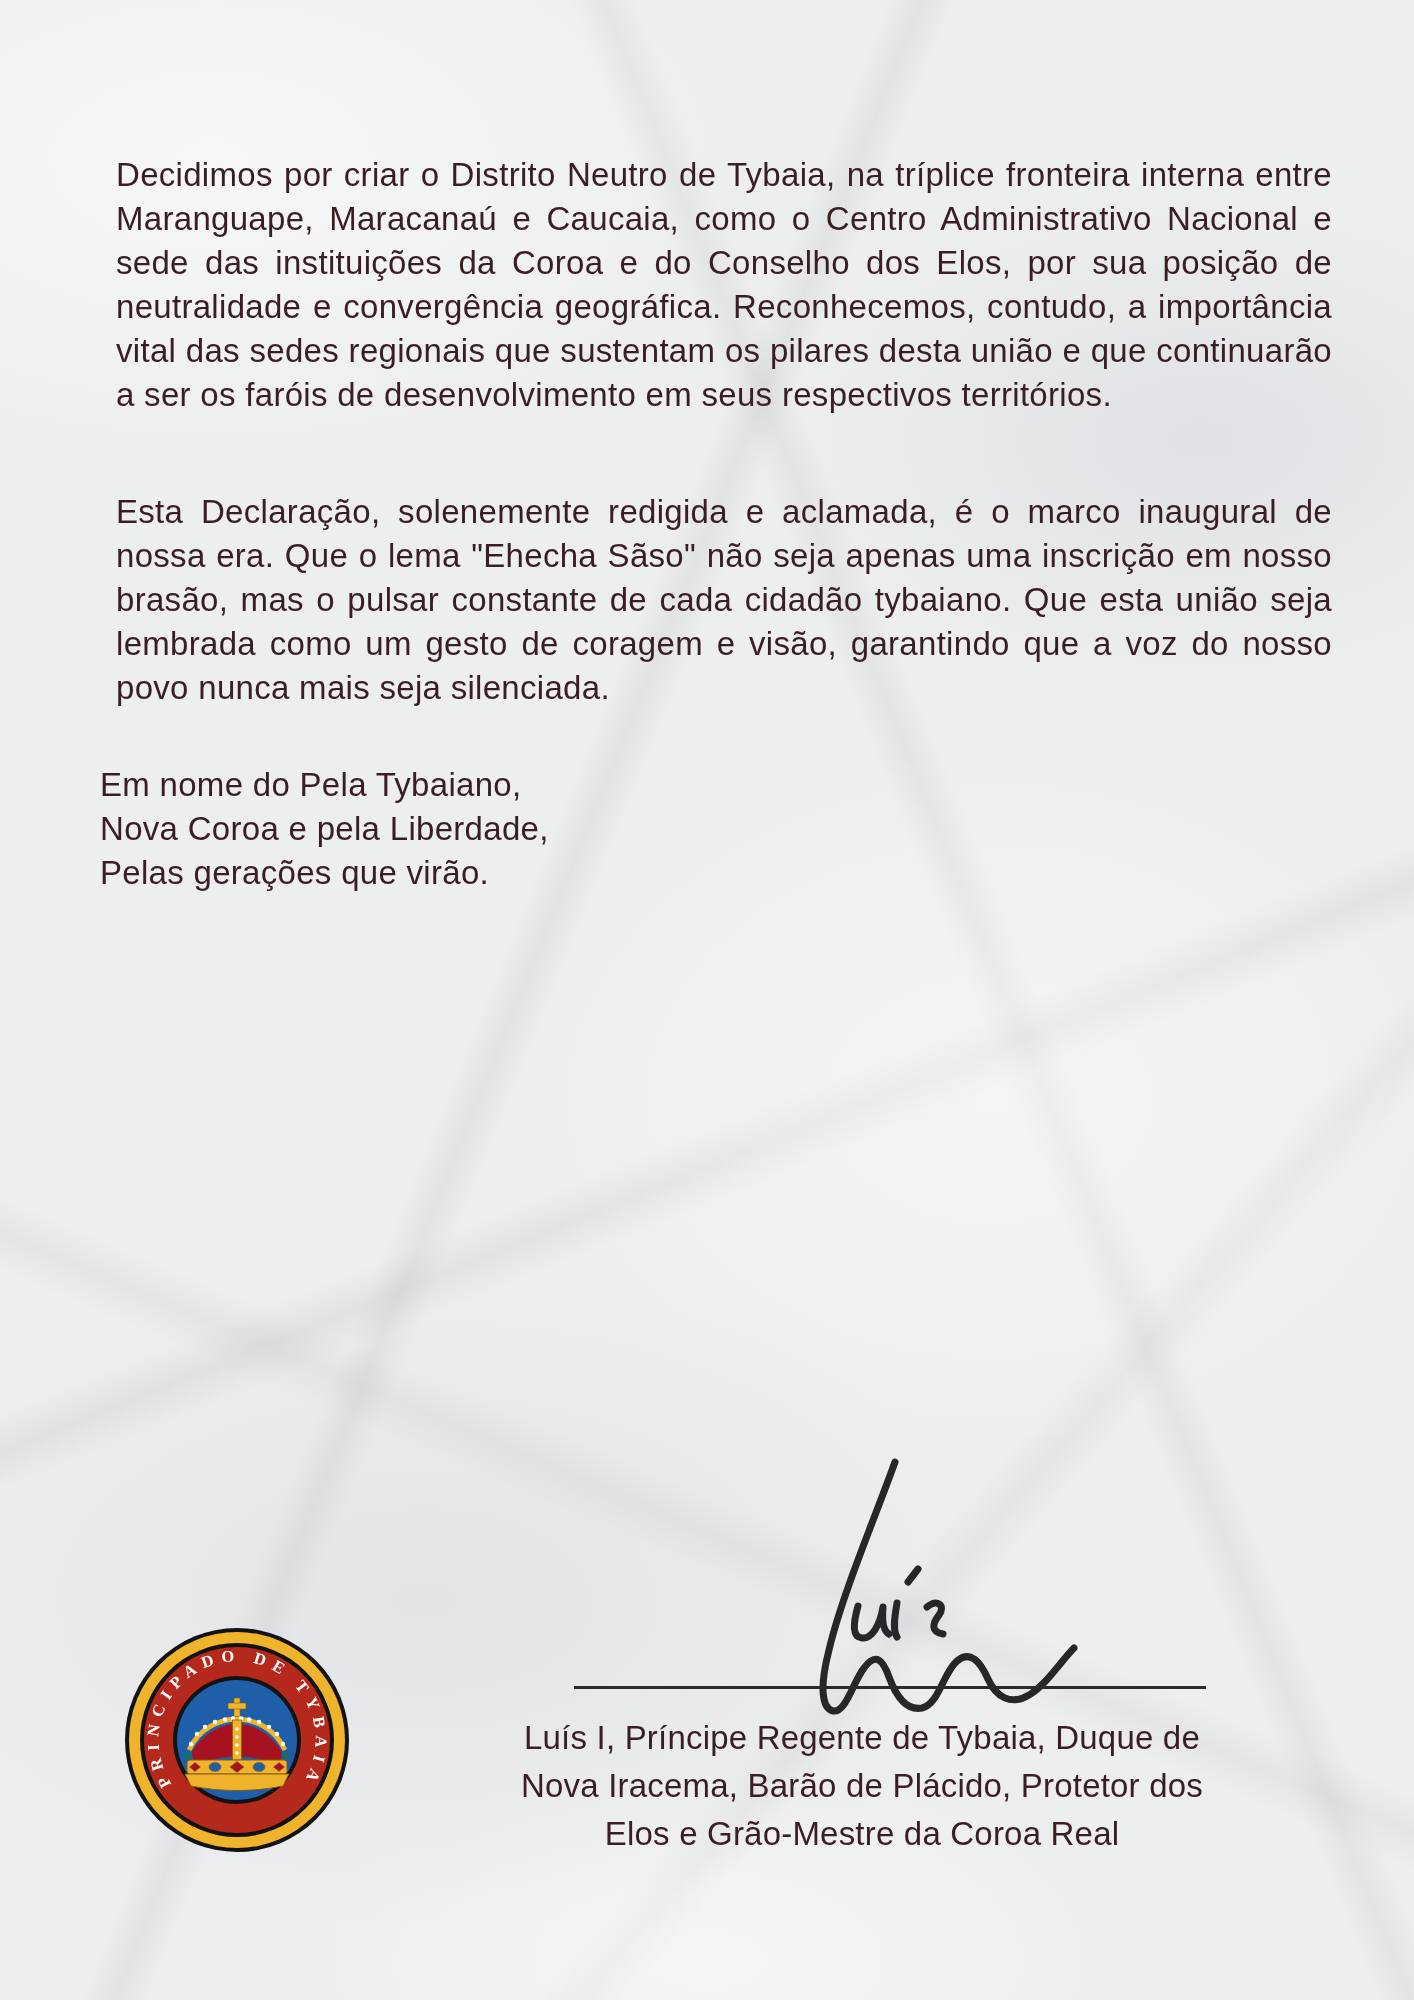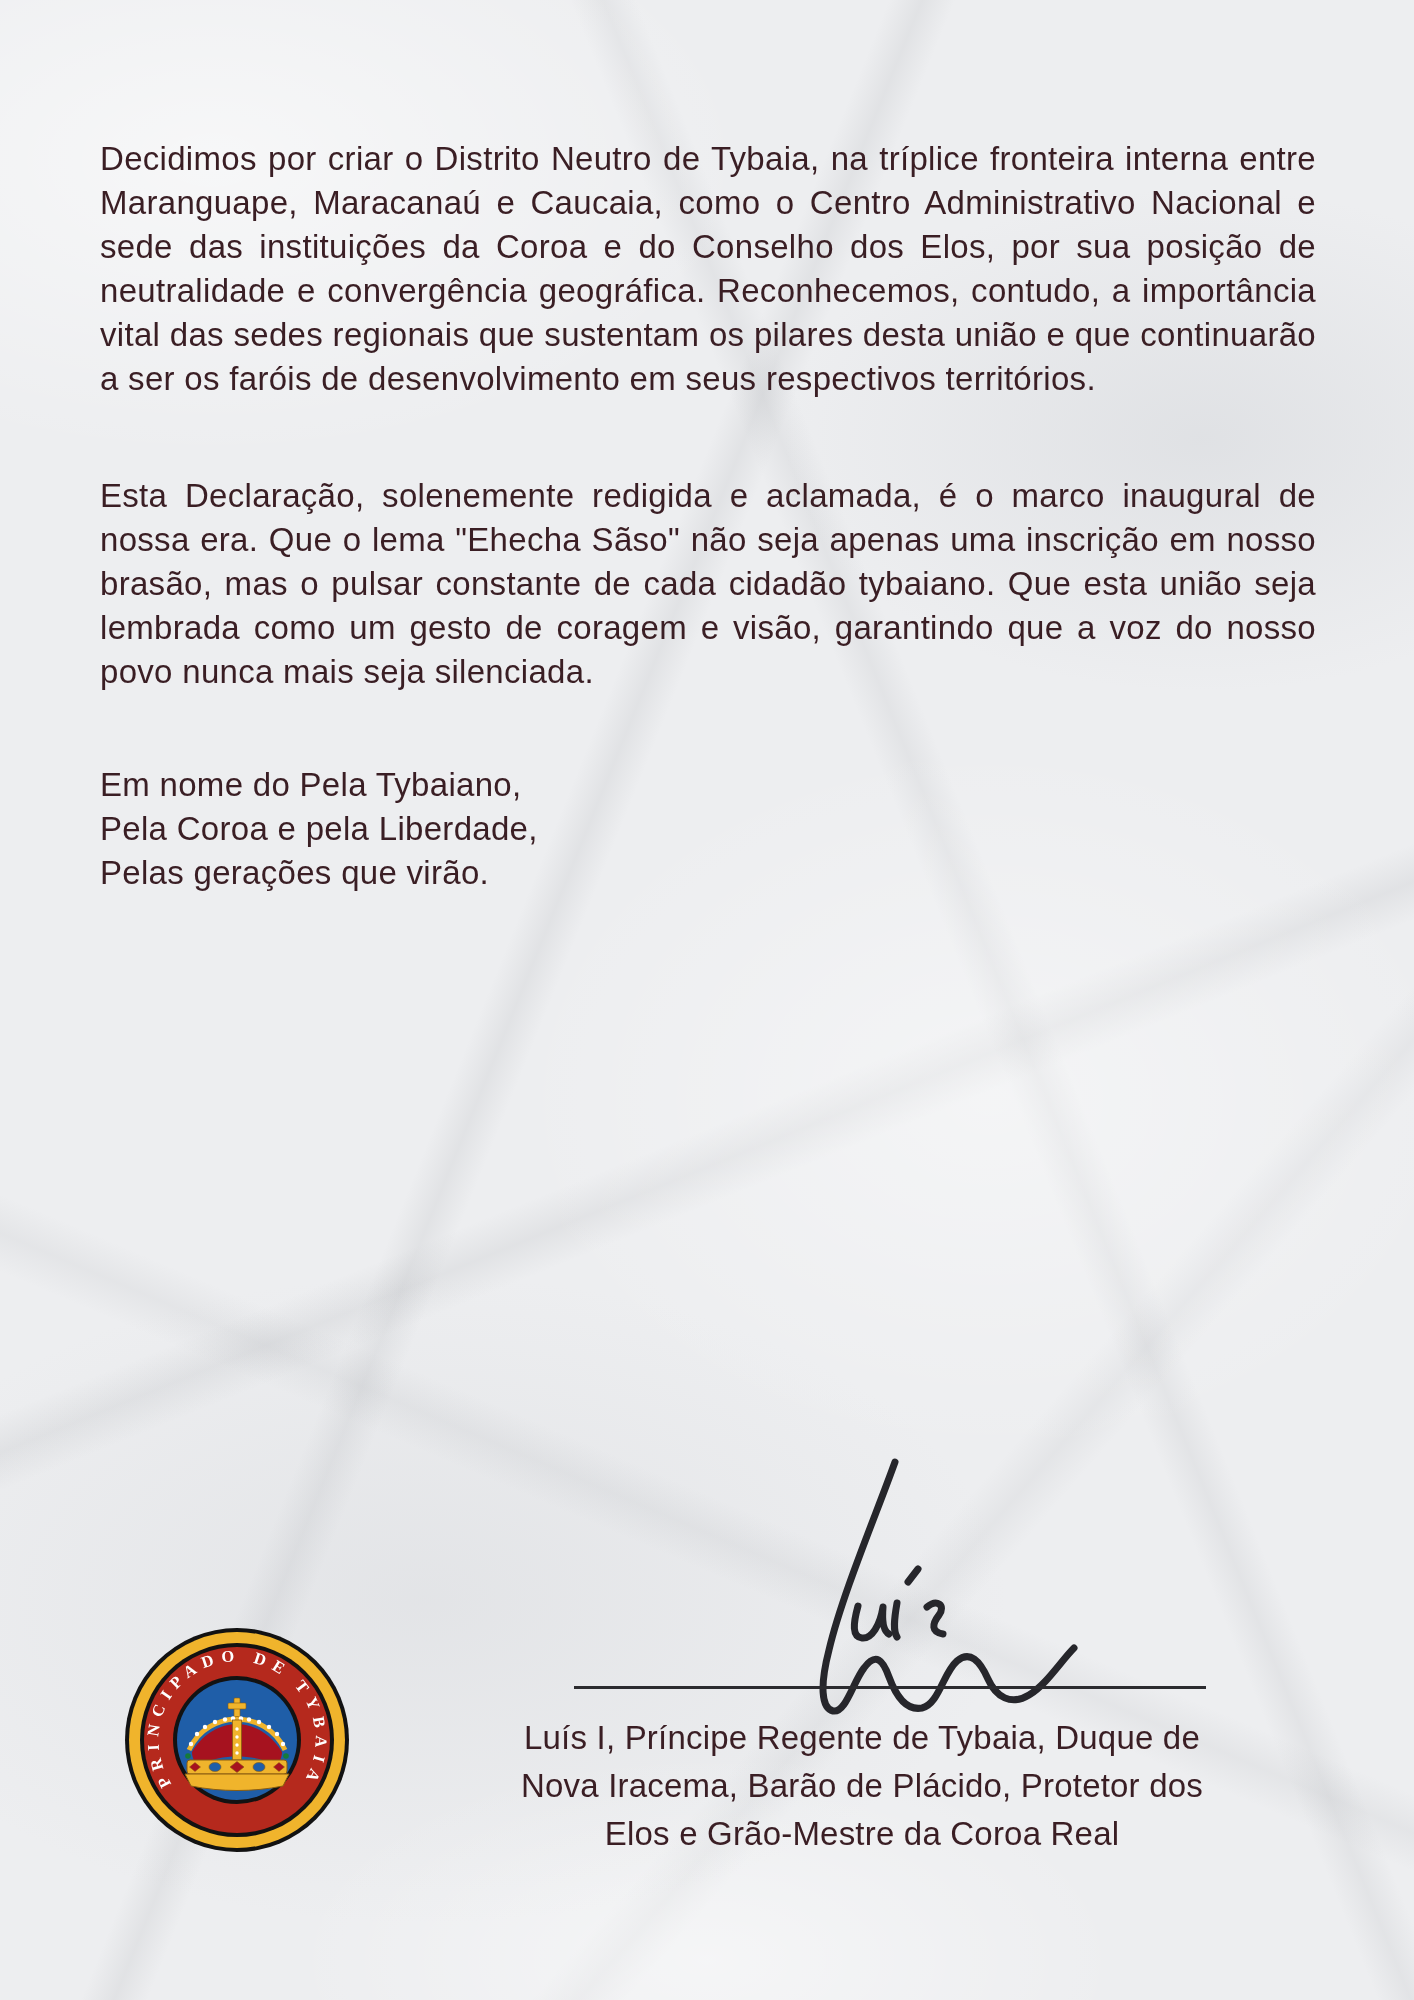--- a/index.html
+++ b/index.html
@@ -19,21 +19,21 @@
       linear-gradient(158deg, rgba(0,0,0,0) 55%, rgba(120,124,130,.10) 56.5%, rgba(0,0,0,0) 58%),
       linear-gradient(23deg,  rgba(0,0,0,0) 28%, rgba(120,124,130,.08) 29.5%, rgba(0,0,0,0) 31%),
       linear-gradient(131deg, rgba(0,0,0,0) 72%, rgba(120,124,130,.08) 73.5%, rgba(0,0,0,0) 75%);
     font-family:"Liberation Sans","DejaVu Sans",sans-serif;
     color:#3a1e24;
   }
   .body-text{
     position:absolute;left:100px;width:1216px;
     font-size:33px;line-height:44px;letter-spacing:.3px;
     text-align:justify;
-    margin:0;
+    margin:16px;
   }
   .closing{
     position:absolute;left:100px;width:1216px;
     font-size:33px;line-height:44px;letter-spacing:.3px;
     margin:0;
   }
   .closing div{white-space:nowrap;}
   .signature-svg{position:absolute;left:690px;top:1430px;}
   .signature-line{
     position:absolute;left:574px;top:1686px;width:632px;height:3px;
@@ -54,21 +54,21 @@
 <body>
 
 <div class="page">
 
   <p class="body-text" style="top:137px">Decidimos por criar o Distrito Neutro de Tybaia, na tríplice fronteira interna entre Maranguape, Maracanaú e Caucaia, como o Centro Administrativo Nacional e sede das instituições da Coroa e do Conselho dos Elos, por sua posição de neutralidade e convergência geográfica. Reconhecemos, contudo, a importância vital das sedes regionais que sustentam os pilares desta união e que continuarão a ser os faróis de desenvolvimento em seus respectivos territórios.</p>
 
   <p class="body-text" style="top:474px">Esta Declaração, solenemente redigida e aclamada, é o marco inaugural de nossa era. Que o lema "Ehecha Sãso" não seja apenas uma inscrição em nosso brasão, mas o pulsar constante de cada cidadão tybaiano. Que esta união seja lembrada como um gesto de coragem e visão, garantindo que a voz do nosso povo nunca mais seja silenciada.</p>
 
   <div class="closing" style="top:763px">
     <div>Em nome do Pela Tybaiano,</div>
-    <div>Pela Coroa e pela Liberdade,</div>
+    <div>Nova Coroa e pela Liberdade,</div>
     <div>Pelas gerações que virão.</div>
   </div>
 
   <svg class="signature-svg" width="470" height="310" viewBox="0 0 470 310" fill="none">
     <g stroke="#26262b" stroke-width="7" stroke-linecap="round" stroke-linejoin="round">
 
       <path d="M 205,32
                C 186,85 152,165 139,220
                C 130,255 131,278 143,281
                C 156,283 163,252 174,238

